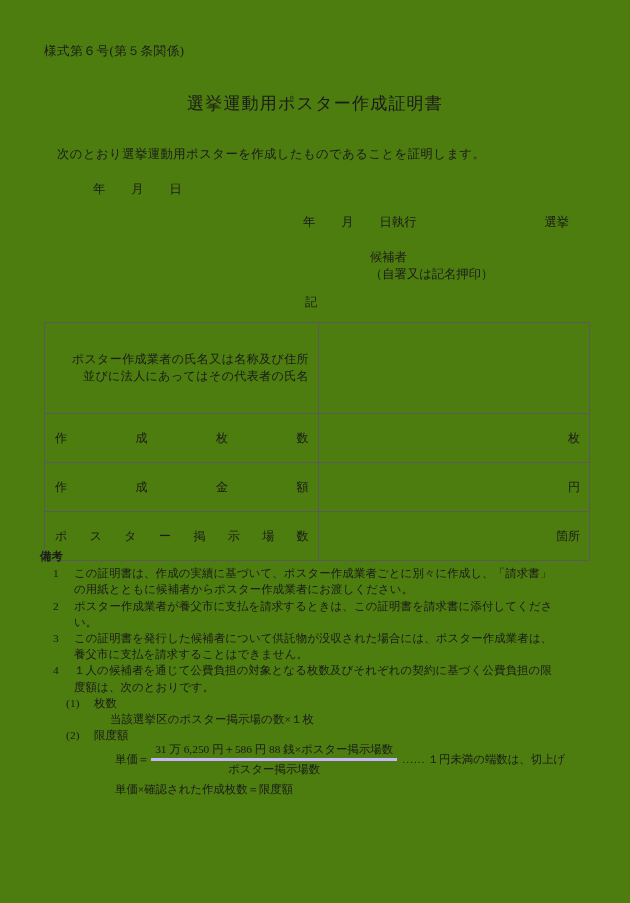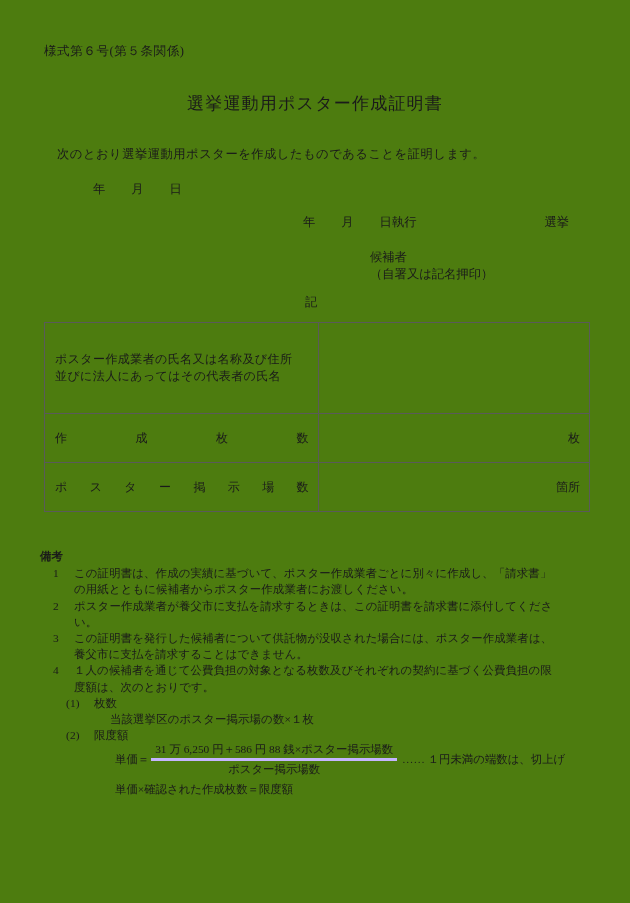--- a/index.html
+++ b/index.html
@@ -99,21 +99,21 @@
     vertical-align: middle;
   }
   .lbl-cell {
     width: 254px;
     padding: 7px 9px 7px 10px !important;
   }
   .val-cell {
     padding: 0 9px 0 0 !important;
     text-align: right;
   }
-  .row-name .lbl-cell { height: 76px; line-height: 17px; letter-spacing: 0.4px; }
+  .row-name .lbl-cell { height: 76px; line-height: 17px; letter-spacing: 0.4px; text-align: right; }
   .row-name .val-cell { height: 76px; }
   .row-std td { height: 34px; }
   .spread {
     display: block;
     text-align: justify;
     text-align-last: justify;
     letter-spacing: 0.4px;
   }
   .unit { font-size: 12px; }
 
@@ -227,20 +227,28 @@
         <td class="val-cell">
           <span class="unit"></span>
         </td>
       </tr>
       <tr class="row-std">
         <td class="lbl-cell">
           <span class="spread">作成枚数</span>
         </td>
         <td class="val-cell">
           <span class="unit">枚</span>
+        </td>
+      </tr>
+      <tr class="row-std">
+        <td class="lbl-cell">
+          <span class="spread">作成金額</span>
+        </td>
+        <td class="val-cell">
+          <span class="unit">円</span>
         </td>
       </tr>
       <tr class="row-std">
         <td class="lbl-cell">
           <span class="spread">ポスター掲示場数</span>
         </td>
         <td class="val-cell">
           <span class="unit">箇所</span>
         </td>
       </tr>

